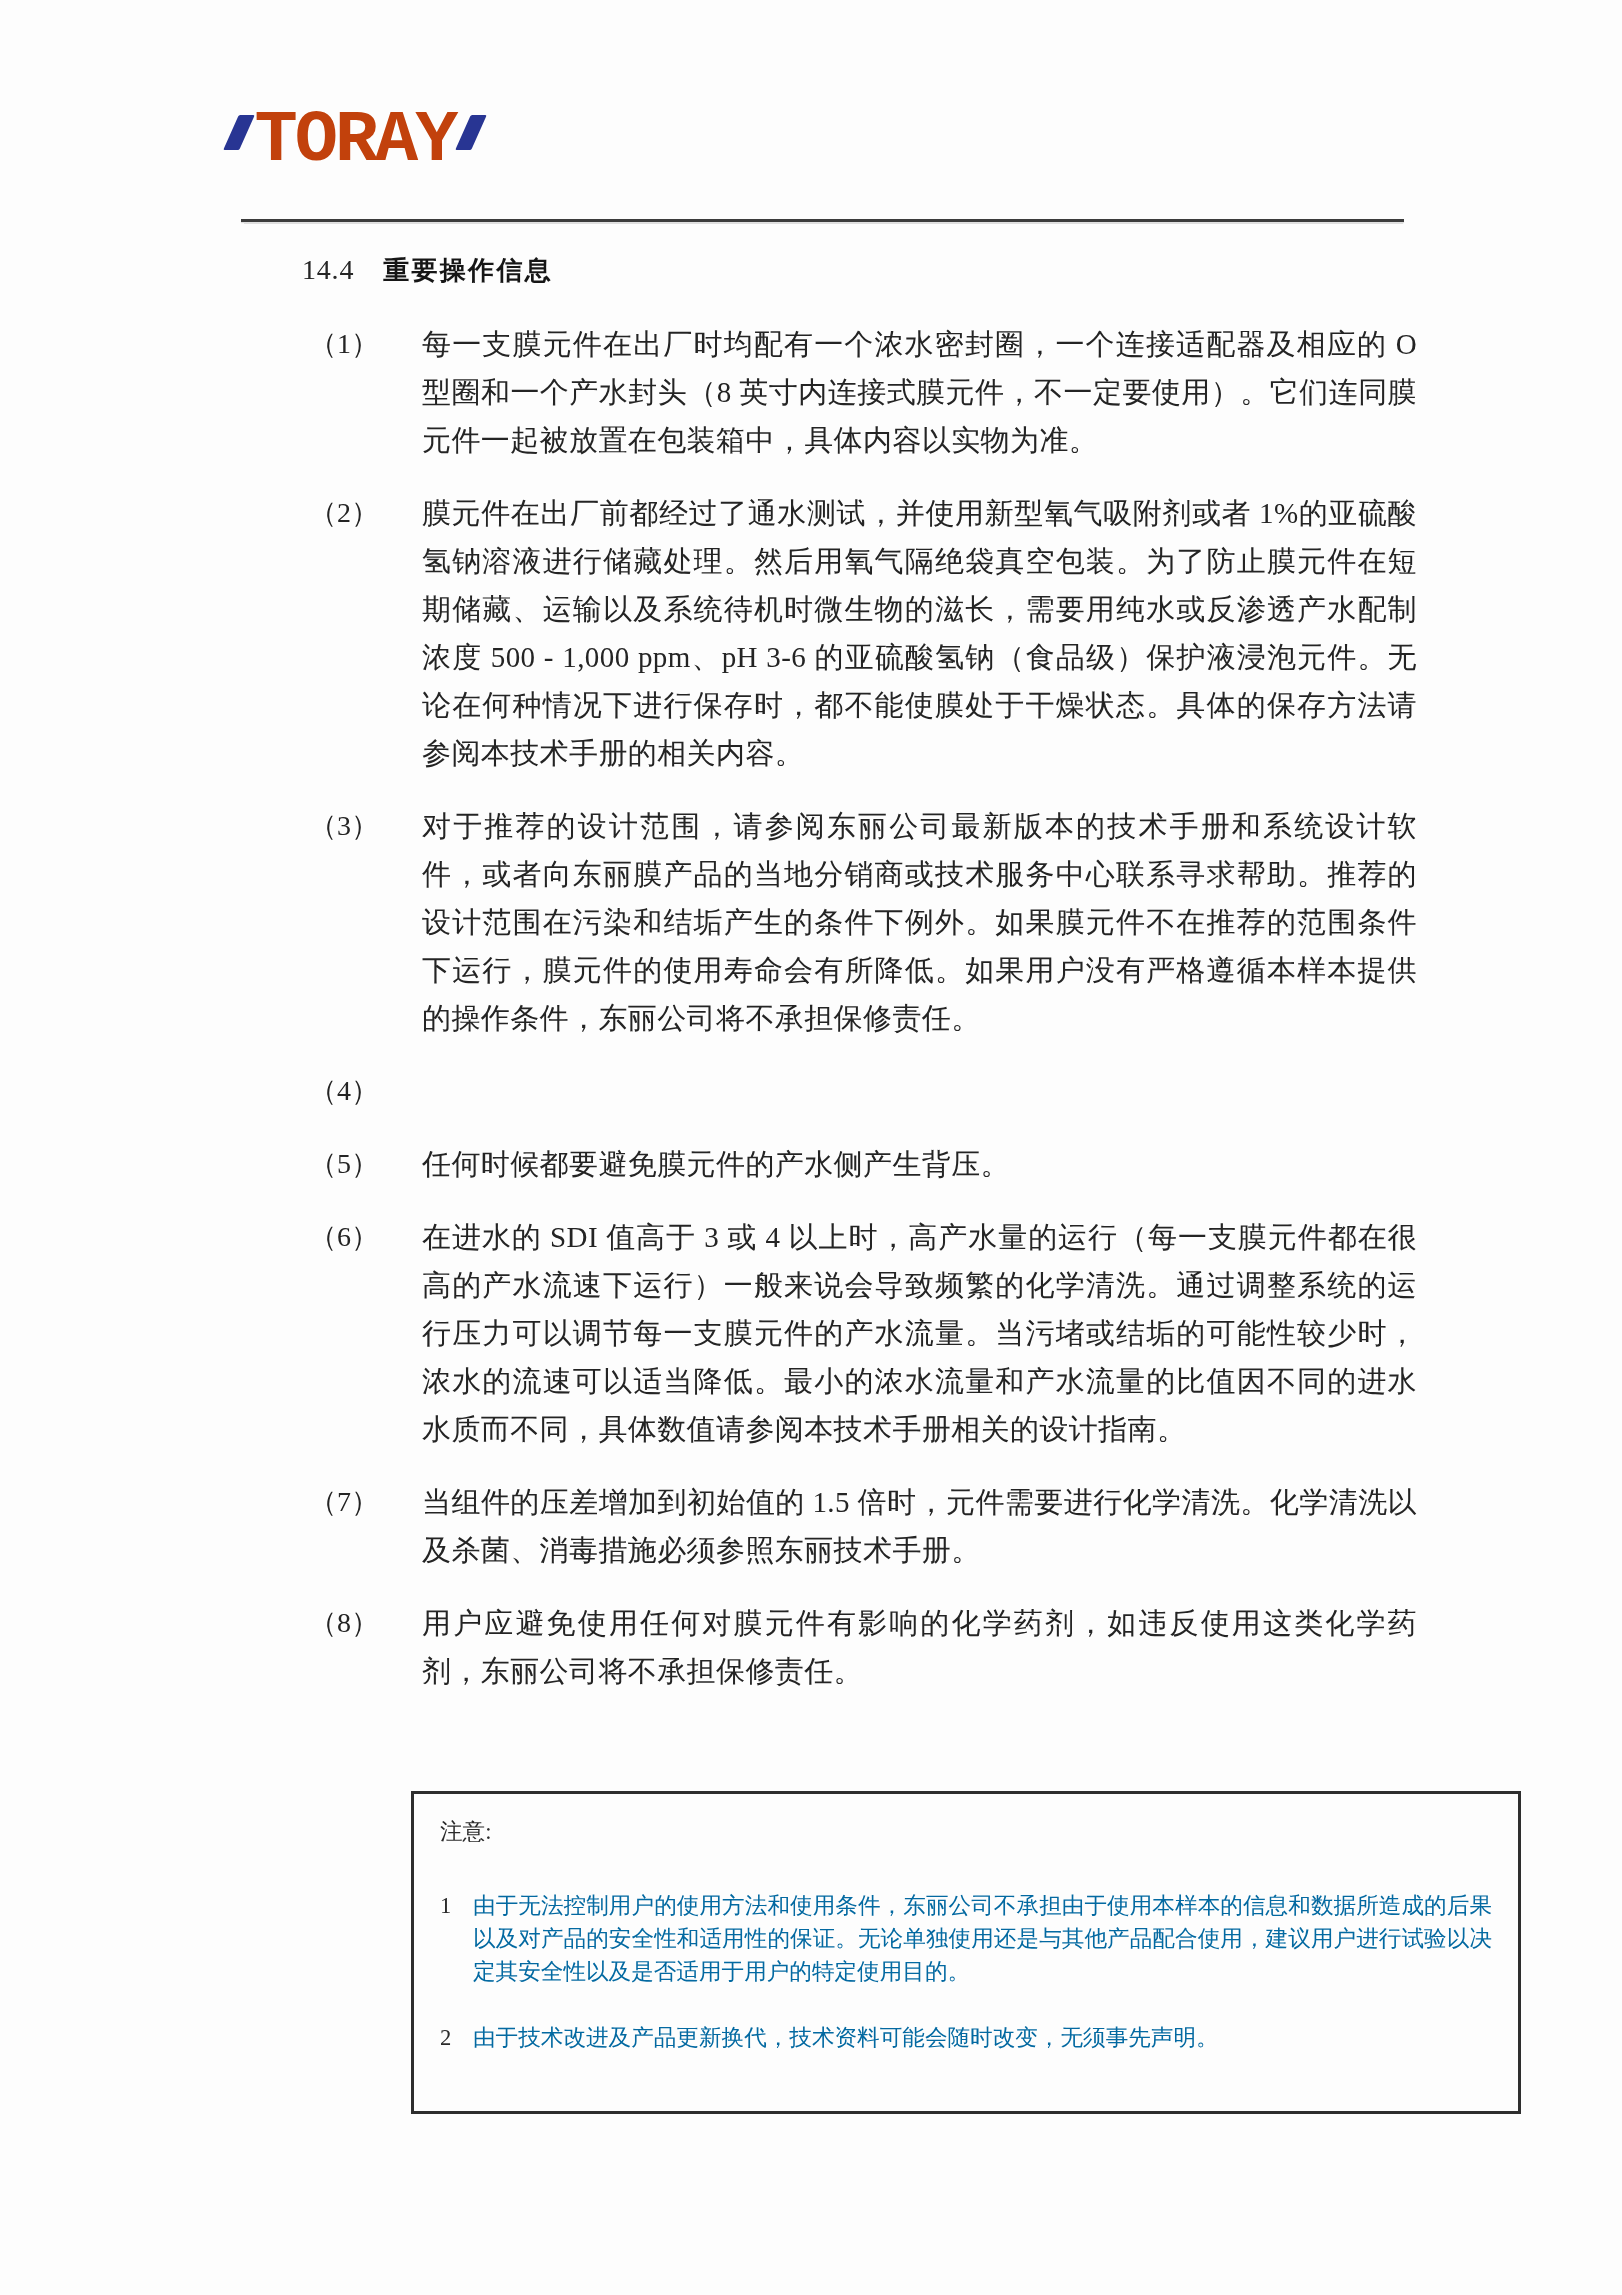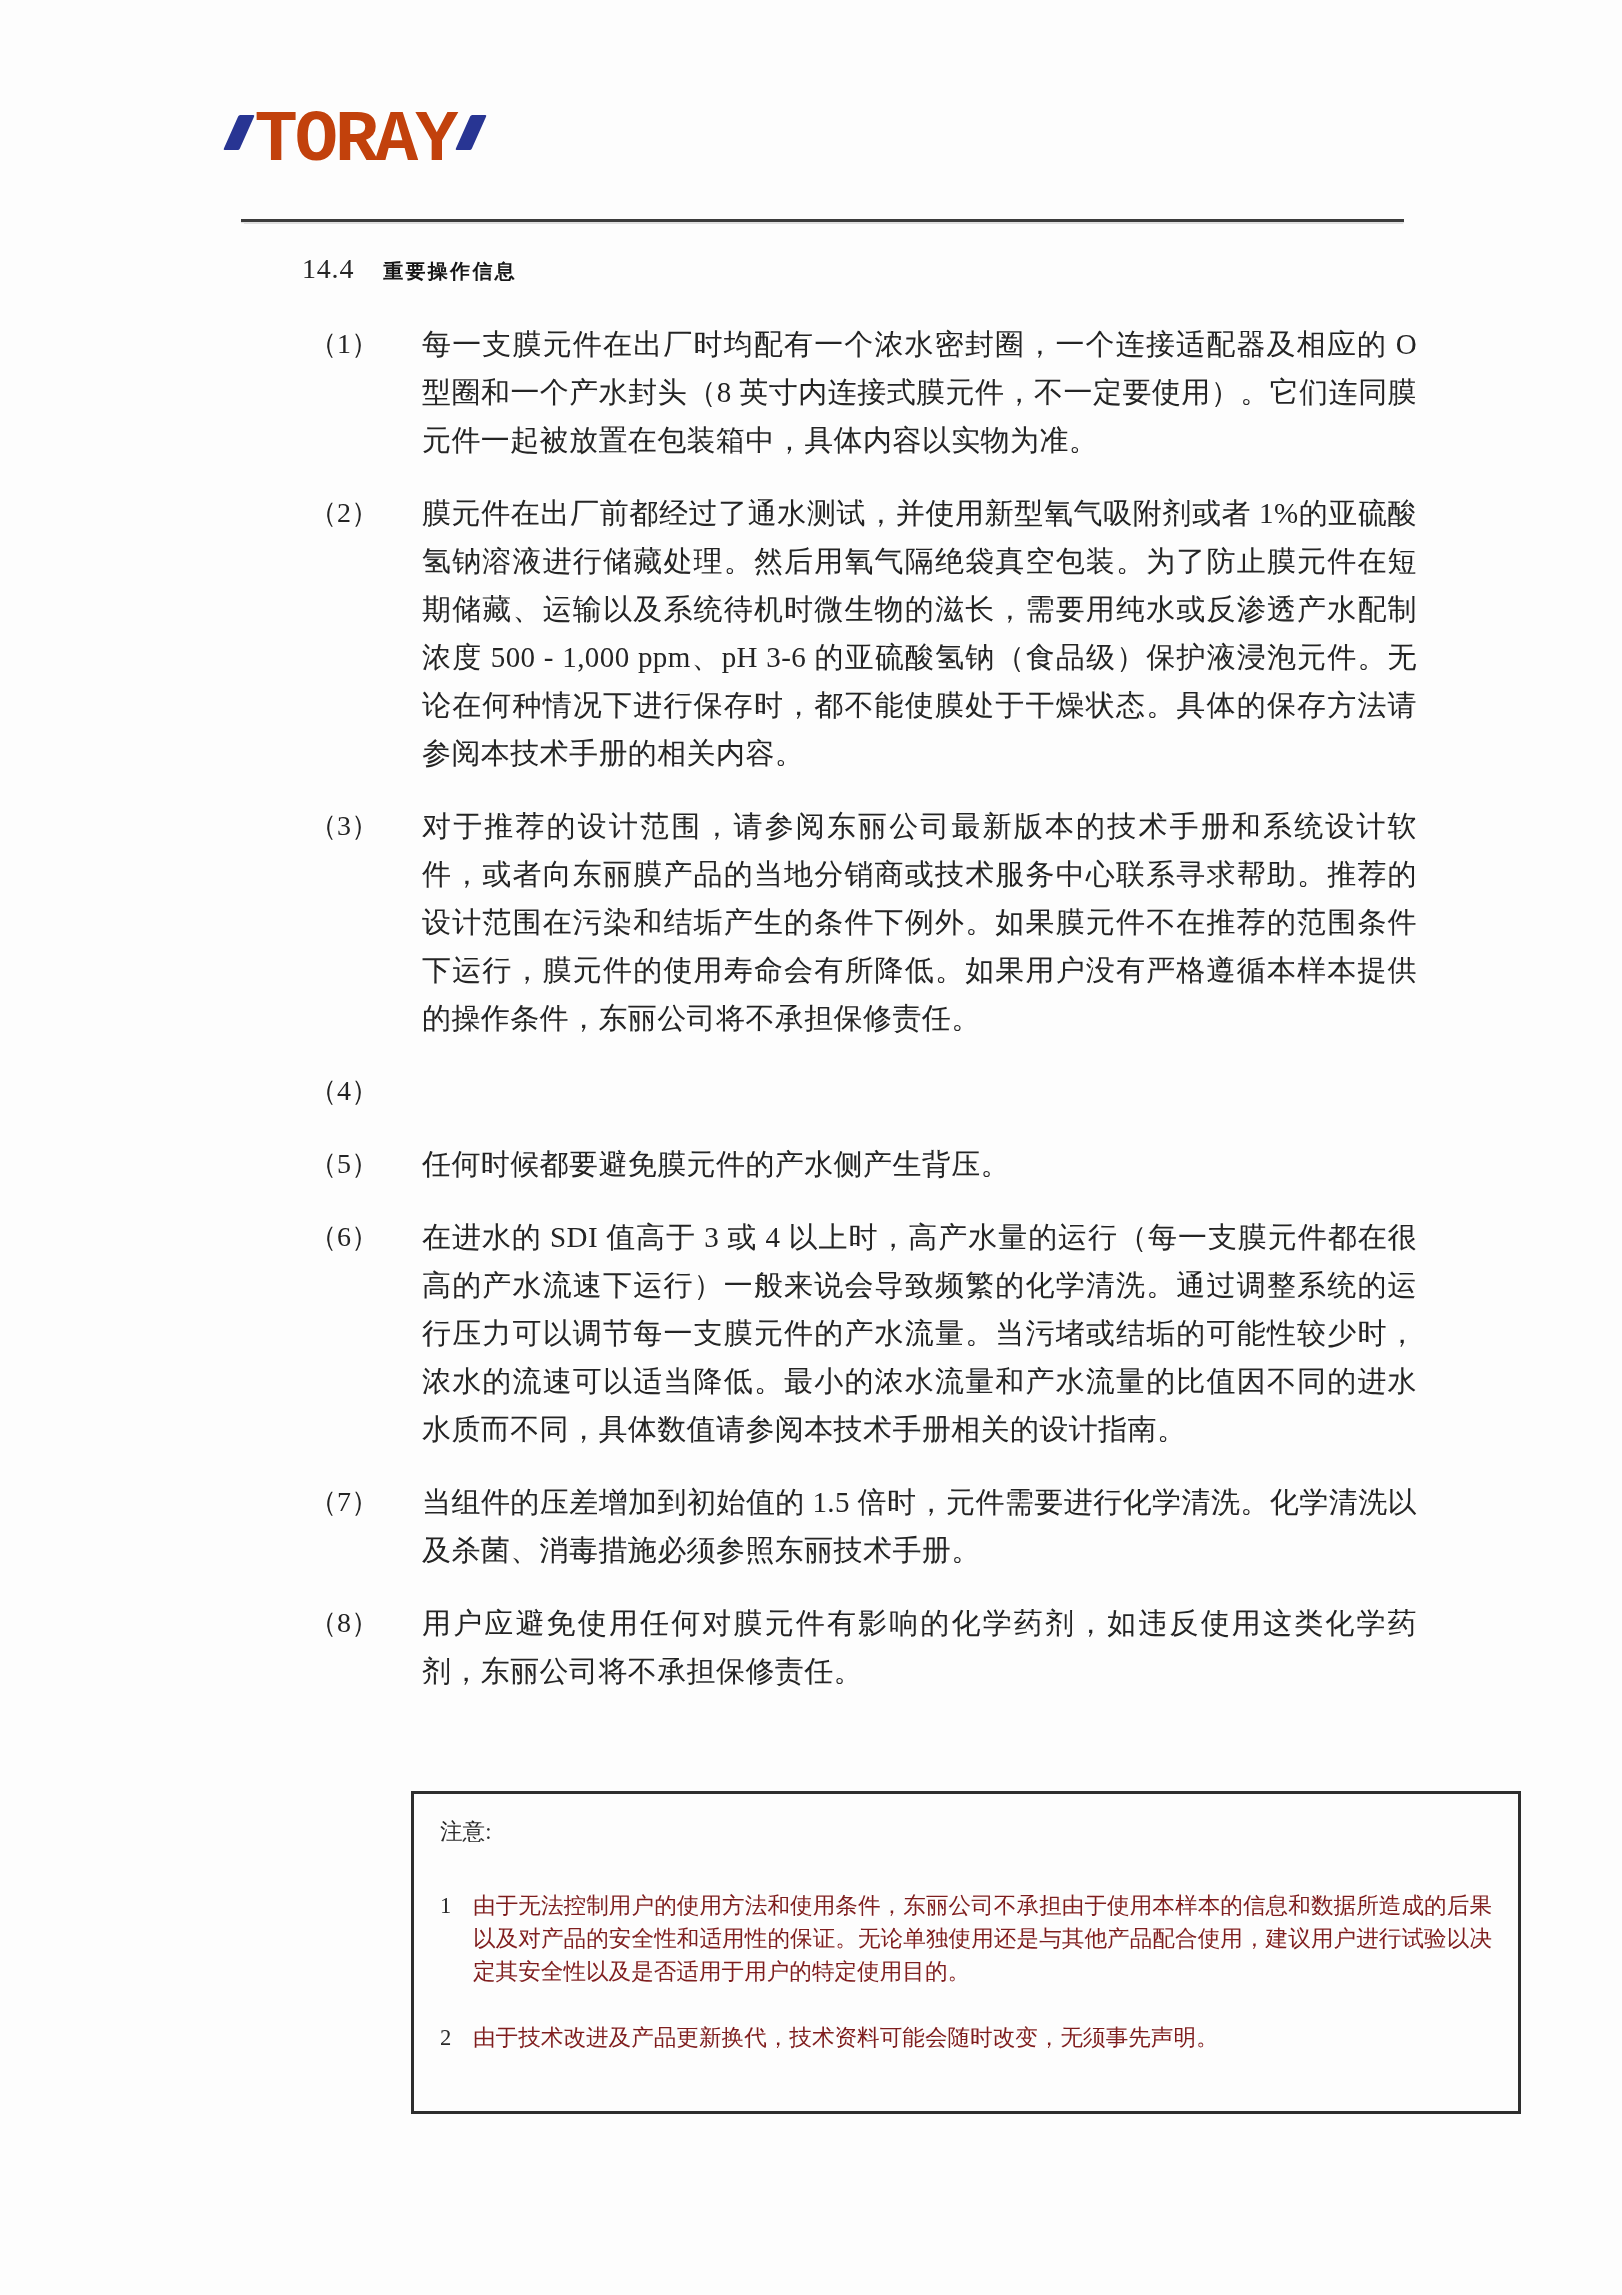--- a/index.html
+++ b/index.html
@@ -18,36 +18,36 @@
   .logo-text { font-family:Liberation Mono, monospace; font-weight:700;
                font-size:72px; line-height:0.78; color:#c2410c; letter-spacing:-3px;
                transform:scaleY(1.0); }
   .rule { position:absolute; left:241px; top:219px; width:1163px; height:3px;
           background:#3c3c3c; box-shadow:0 1.5px 0.8px rgba(0,0,0,0.12); }
 
   
   .heading { position:absolute; left:302px; top:253px; white-space:nowrap; }
   .sec-num { font-size:28px; color:#262626; letter-spacing:0.8px; }
   .sec-title { font-family:"Liberation Sans","DejaVu Sans",sans-serif; font-weight:700;
-               font-size:20px; color:#161616; margin-left:29px; letter-spacing:2.3px; }
+               font-size:26px; color:#161616; margin-left:29px; letter-spacing:2.3px; }
 
   
   .items { position:absolute; left:309px; top:320px; width:1108px; list-style:none; }
   .item { display:flex; margin-bottom:25px; }
   .item-num { flex:none; width:113px; font-size:28px; line-height:48px; color:#242424; }
   .item-text { flex:1; font-size:29px; line-height:48px; color:#242424;
                text-align:justify; text-justify:inter-ideograph; letter-spacing:0.4px; }
 
   
   .note-box { position:absolute; left:411px; top:1747px; width:1110px; height:323px;
               border:3px solid #2e2e2e; background:#fdfdfd; padding:22.6px 26px 0 26px;margin-top:44px; }
   .note-label { font-size:22.6px; line-height:30px; color:#2a2a2a; margin-bottom:42px; }
   .note-item { display:flex; margin-bottom:33px; }
   .note-num { flex:none; width:33px; font-size:22.6px; line-height:33px; color:#2a2a2a; }
-  .note-text { flex:1; font-size:22.6px; line-height:33px; color:#7f1d1d;
+  .note-text { flex:1; font-size:22.6px; line-height:33px; color:#0369a1;
                text-align:justify; text-justify:inter-ideograph; }
 </style>
 </head>
 <body>
 
 <div class="page">
 
   <div class="logo">
     <span class="logo-quote lq"></span>
     <span class="logo-text">TORAY</span>

